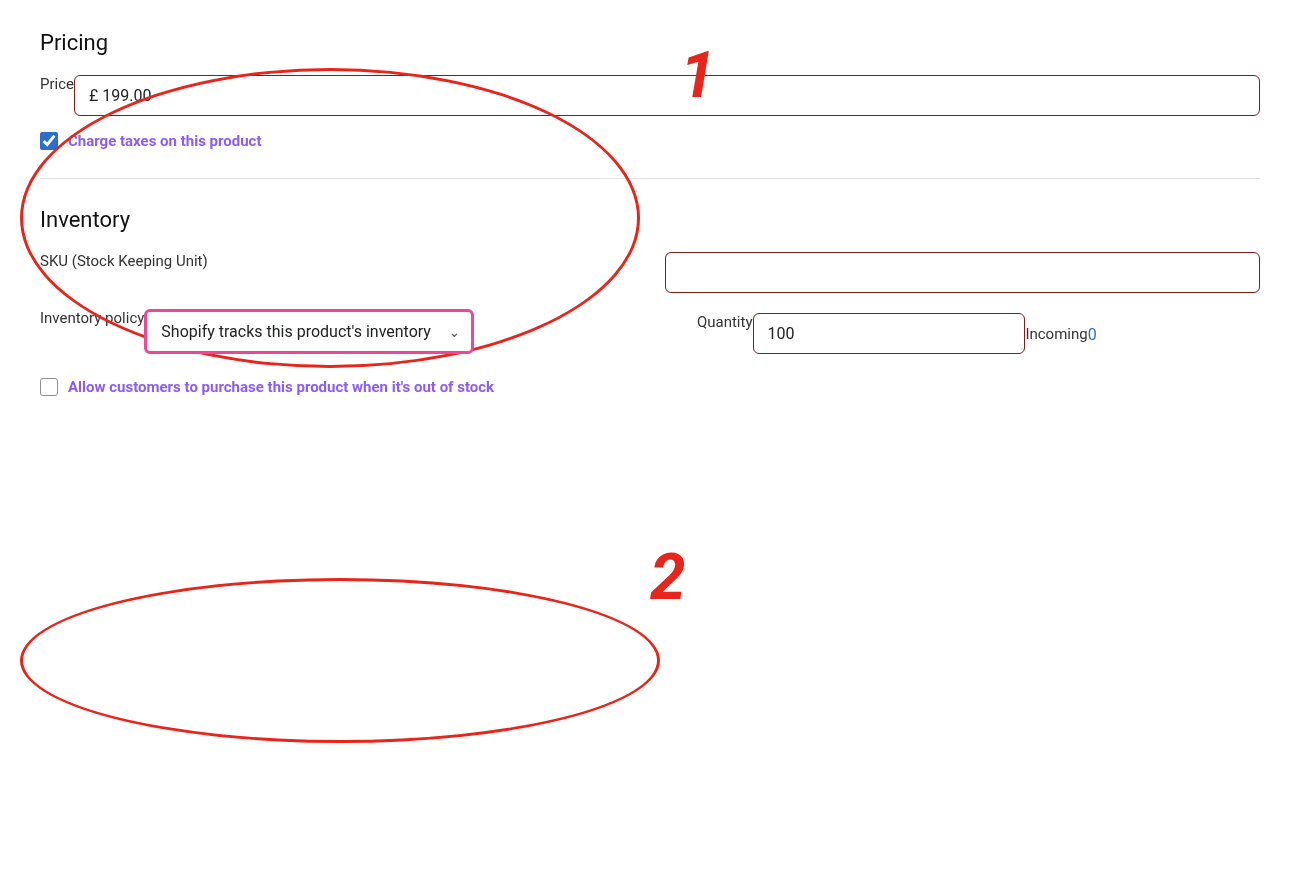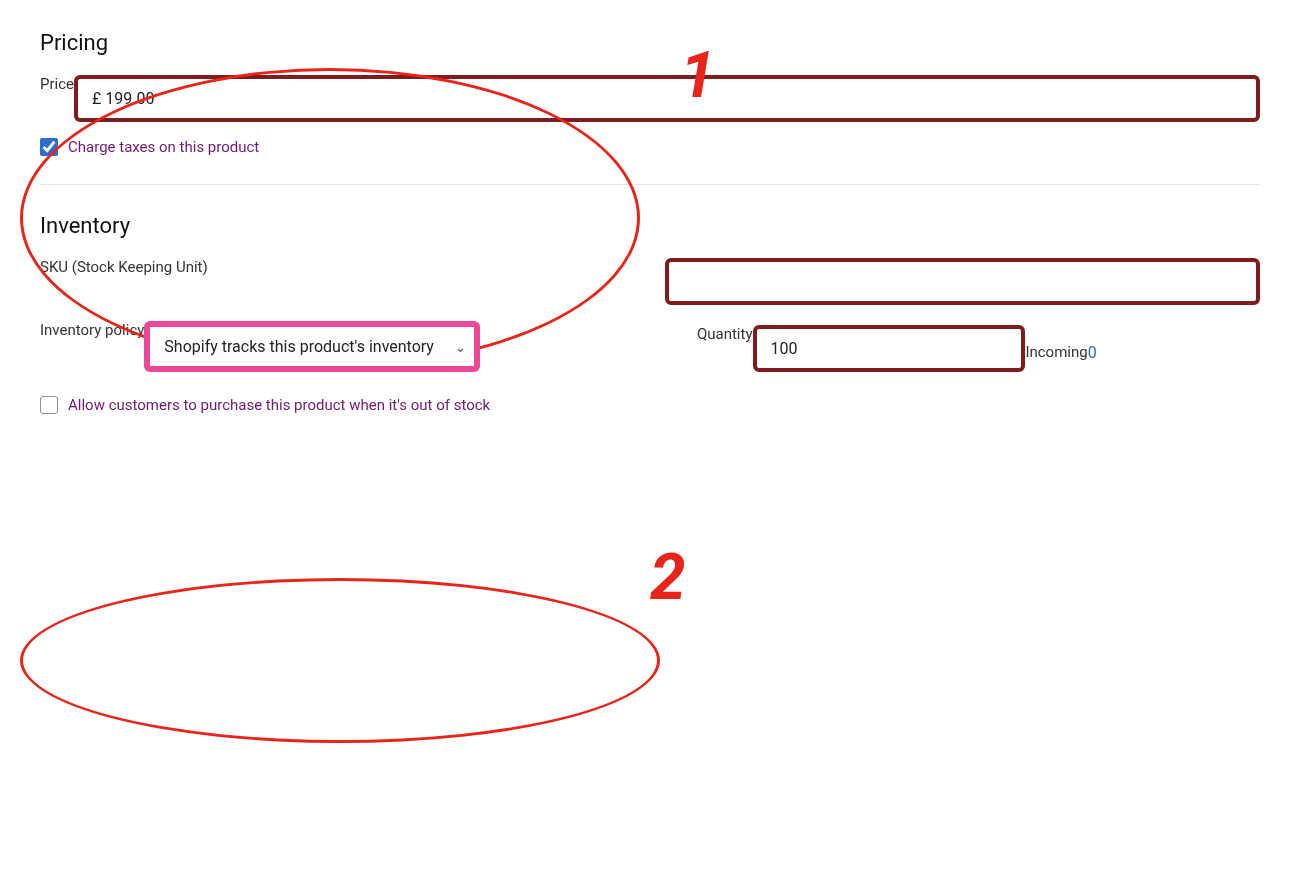--- a/index.html
+++ b/index.html
@@ -36,21 +36,21 @@
       flex: 1;
     }
 
     .form-label {
       font-size: 15px;
       color: #333;
       margin-bottom: 8px;
     }
 
     .form-input {
-      border: 4px solid #7f1d1d;
+      border: 1px solid #7f1d1d;
       border-radius: 6px;
       padding: 10px 14px;
       font-size: 16px;
       color: #202223;
       outline: none;
       width: 100%;
     }
 
     .form-input.focused {
       border-color: #2c6ecb;
@@ -66,37 +66,38 @@
 
     .checkbox-input {
       width: 18px;
       height: 18px;
       accent-color: #2c6ecb;
       cursor: pointer;
     }
 
     .checkbox-label {
       font-size: 15px;
-      color: #701a75;
+      color: #8b5cf6;
+      font-weight: bold;
     }
 
     .divider {
       border: none;
       border-top: 1px solid #e1e3e5;
       margin: 28px 0;
     }
 
     .select-wrapper {
       position: relative;
       display: flex;
       align-items: center;
     }
 
     .form-select {
-      border: 6px solid #ec4899;
+      border: 3px solid #ec4899;
       border-radius: 6px;
       padding: 10px 40px 10px 14px;
       font-size: 16px;
       color: #202223;
       outline: none;
       width: 100%;
       appearance: none;
       -webkit-appearance: none;
       cursor: pointer;
       background: #fff;

